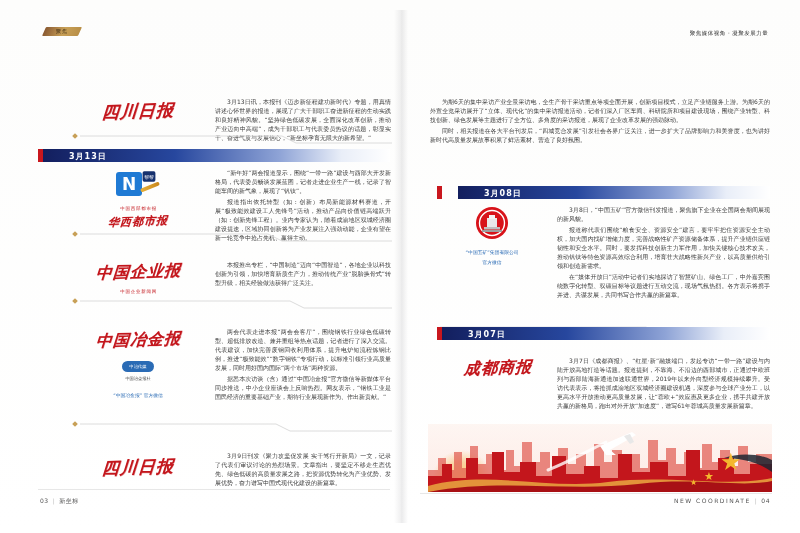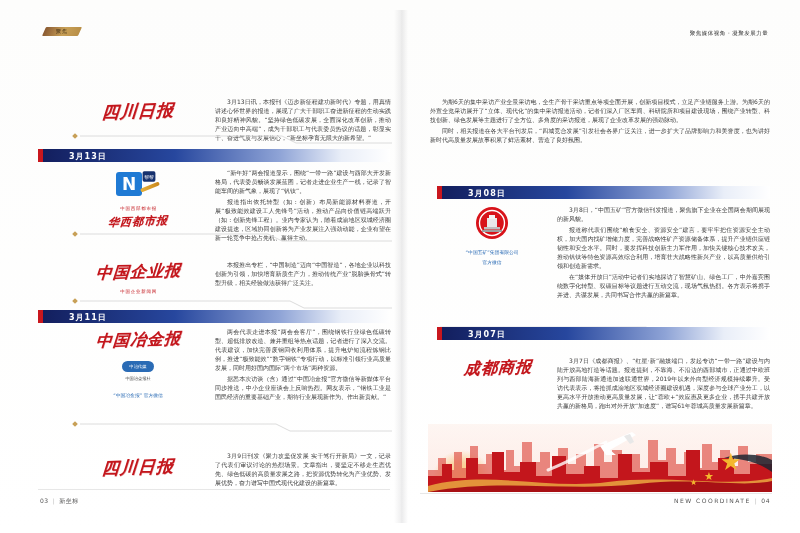--- a/index.html
+++ b/index.html
@@ -131,26 +131,20 @@
   <div class="text-col" style="left:215px; top:260px; width:176px;">
     <p>本报推出专栏，“中国制造”迈向“中国智造”，各地企业以科技创新为引领，加快培育新质生产力，推动传统产业“脱胎换骨式”转型升级，相关经验做法获得广泛关注。</p>
   </div>
   <div class="sep" style="left:72px; top:298px;">
     <svg width="320" height="12" viewBox="0 0 320 12">
       <rect x="1" y="1" width="4" height="4" transform="rotate(45 3 3)" fill="#c8a057"></rect>
       <polyline points="8,3 218,3 232,10 320,10" fill="none" stroke="#dcdcdc" stroke-width="1"></polyline>
     </svg>
   </div>
 
-  <div class="date-badge" style="left:38px; top:310px; width:352px;">
-    <div class="accent"></div>
-    <div class="bar">
-        <span>3月11日</span>
-      </div>
-  </div>
 
   <div class="logo-col" style="left:68px; top:330px; width:140px;">
     <div class="calligraphy" style="font-size:16px;">中国冶金报</div>
     <div class="oval-badge" style="margin-top:10px;">
       <span>中冶传媒</span>
     </div>
     <div class="tiny-dark" style="margin-top:2px;">中国冶金报社</div>
     <div class="tiny-blue" style="margin-top:8px;">“中国冶金报” 官方微信</div>
   </div>
   <div class="text-col" style="left:215px; top:327px; width:176px;">
@@ -175,21 +169,21 @@
   <div class="page-rule" style="left:38px; top:489px; width:352px;"></div>
   <div class="footer" style="left:40px; top:497px;">
     <span>03</span><span class="pipe">|</span><span>新坐标</span>
   </div>
 
   <div class="text-col" style="left:430px; top:97px; width:340px;">
     <p>为期6天的集中采访产业全景采访电，全生产骨干采访重点等项全面开展，创新项目模式，立足产业链服务上游。为期6天的外宣全览采访展开了“立体、现代化”的集中采访报道活动，记者们深入厂区车间、科研院所和项目建设现场，围绕产业转型、科技创新、绿色发展等主题进行了全方位、多角度的采访报道，展现了企业改革发展的强劲脉动。</p>
     <p>同时，相关报道在各大平台刊发后，“四城竞合发展”引发社会各界广泛关注，进一步扩大了品牌影响力和美誉度，也为讲好新时代高质量发展故事积累了鲜活素材、营造了良好氛围。</p>
   </div>
 
-  <div class="date-badge" style="left:437px; top:186px; width:333px;">
+  <div class="date-badge" style="left:437px; top:186px; width:333px;gap:16px;">
     <div class="accent"></div>
     <div class="bar">
         <span>3月08日</span>
       </div>
   </div>
 
   <div class="logo-col" style="left:432px; top:206px; width:120px;">
     <svg class="mm-logo" viewBox="0 0 34 34">
       <circle cx="17" cy="17" r="16" fill="#d8131a"></circle>
       <circle cx="17" cy="17" r="12.5" fill="none" stroke="#ffffff" stroke-width="1.4"></circle>

